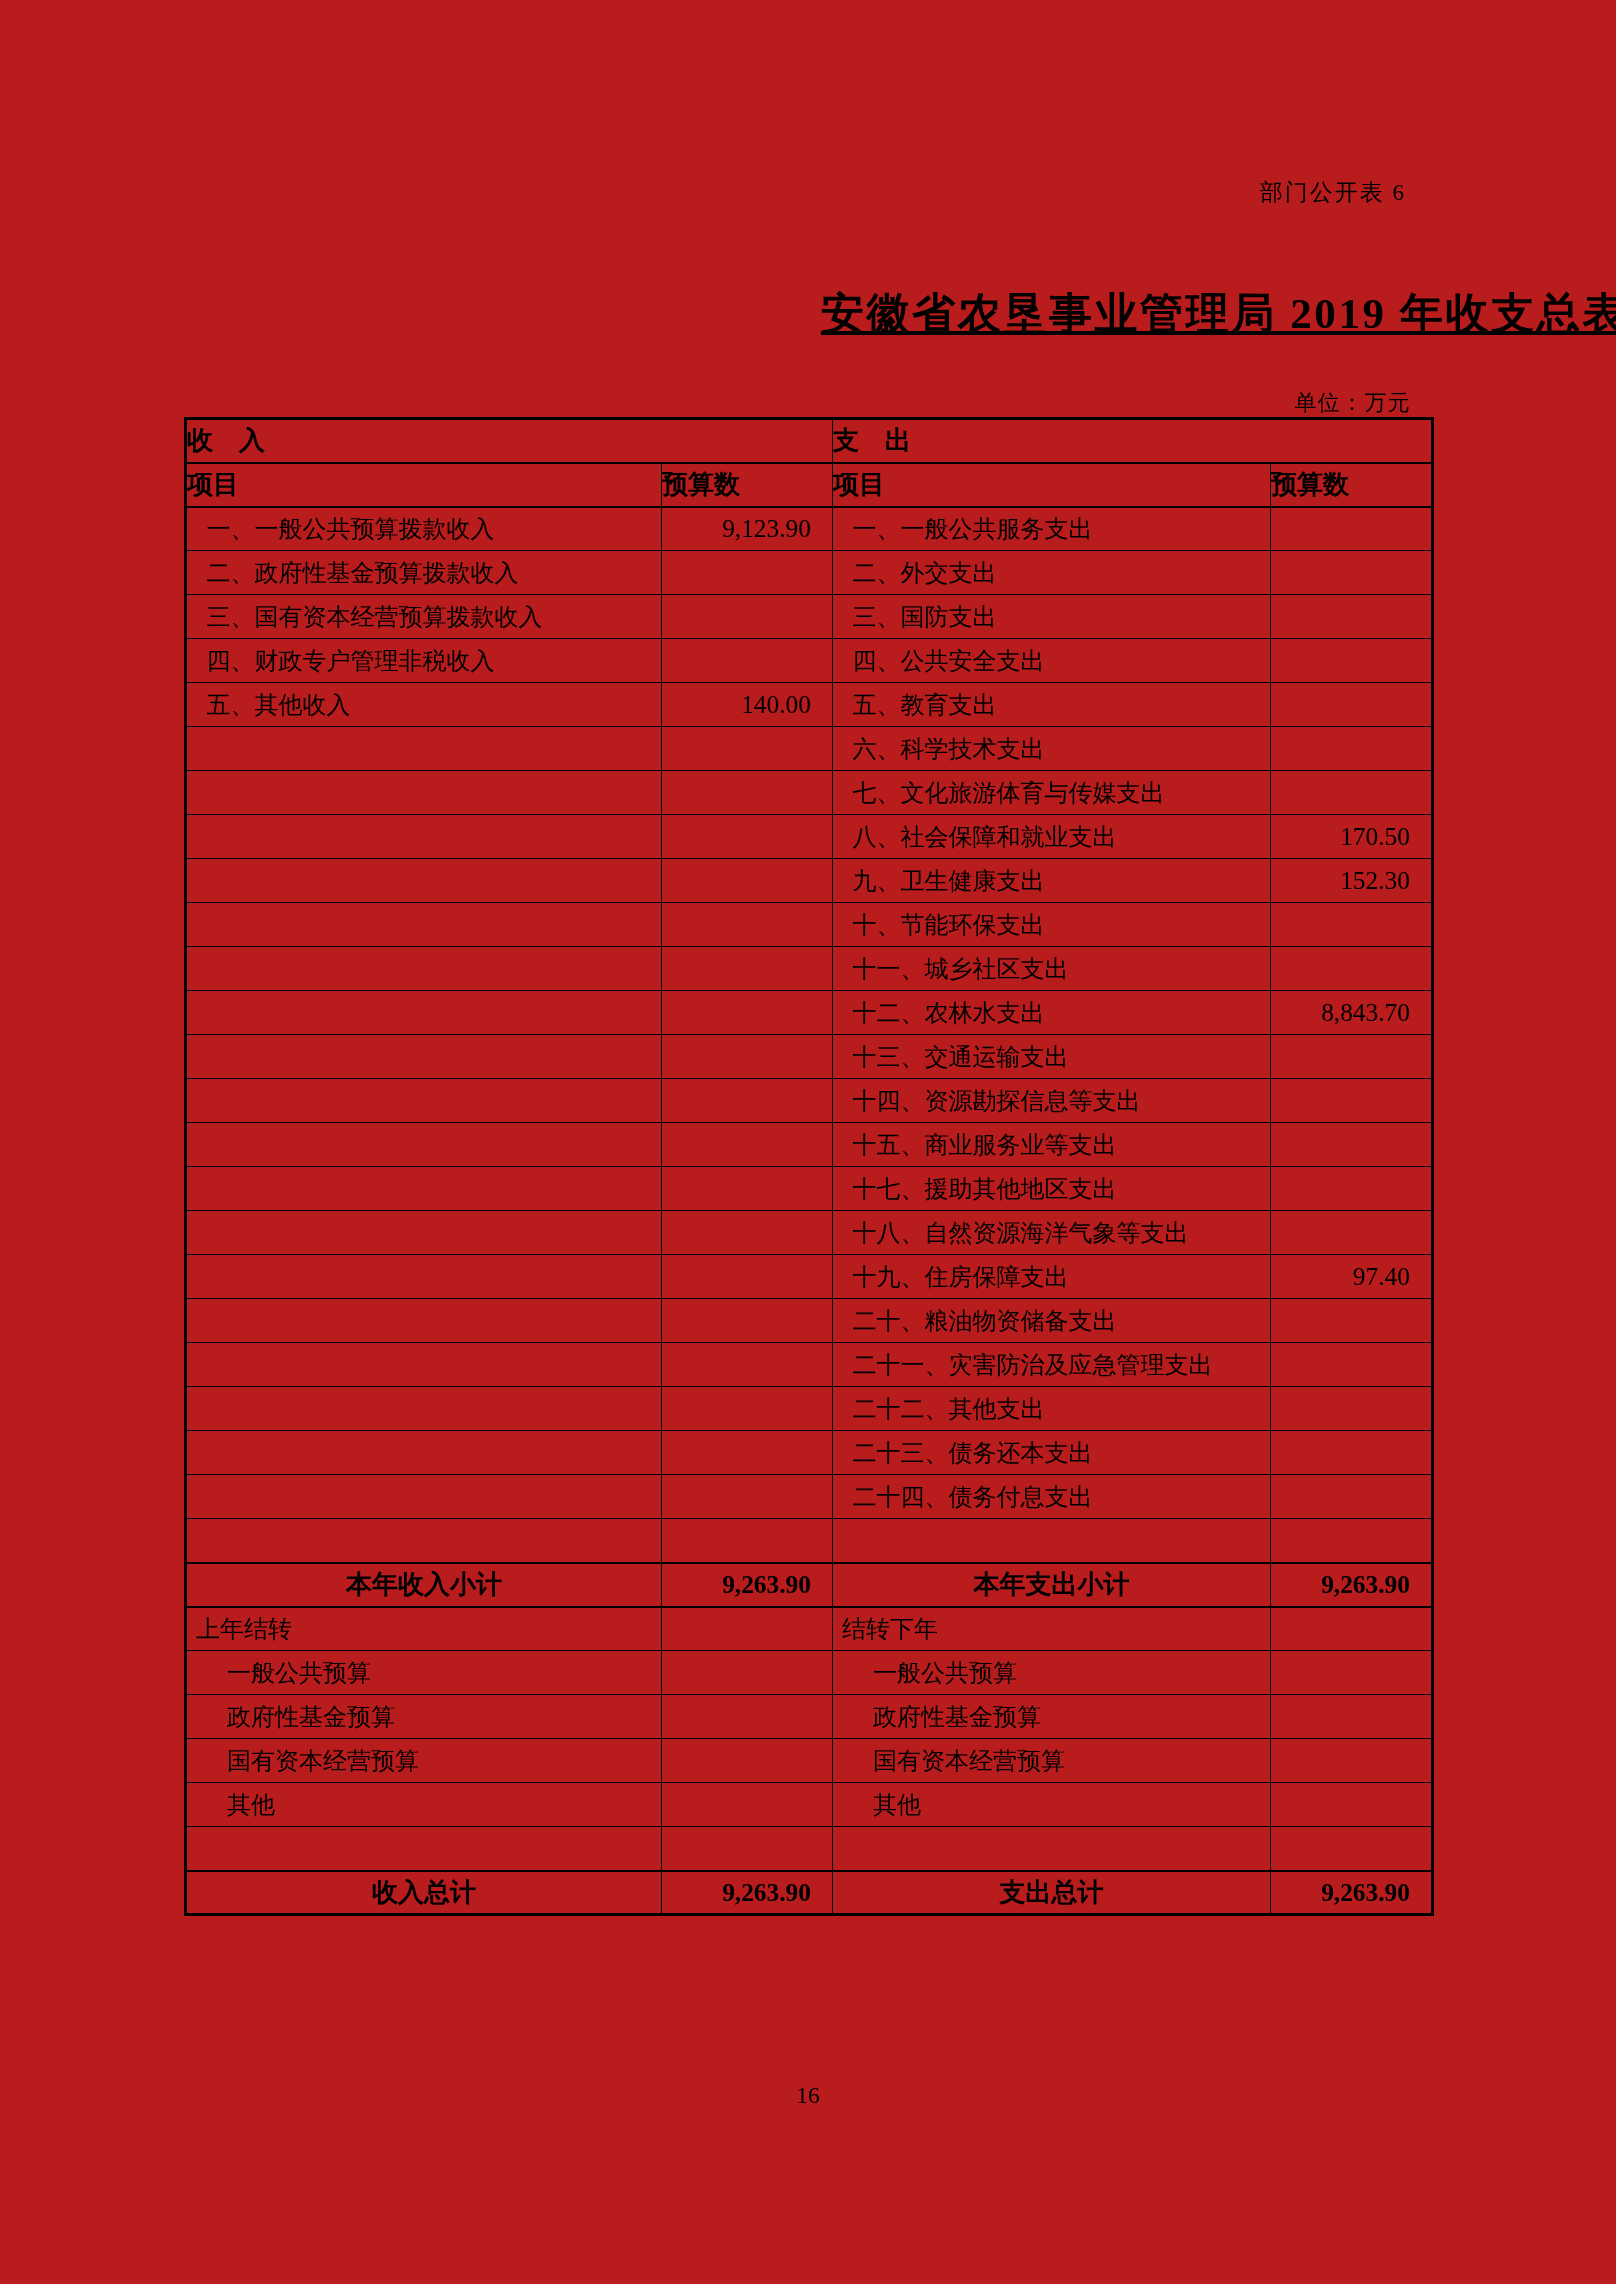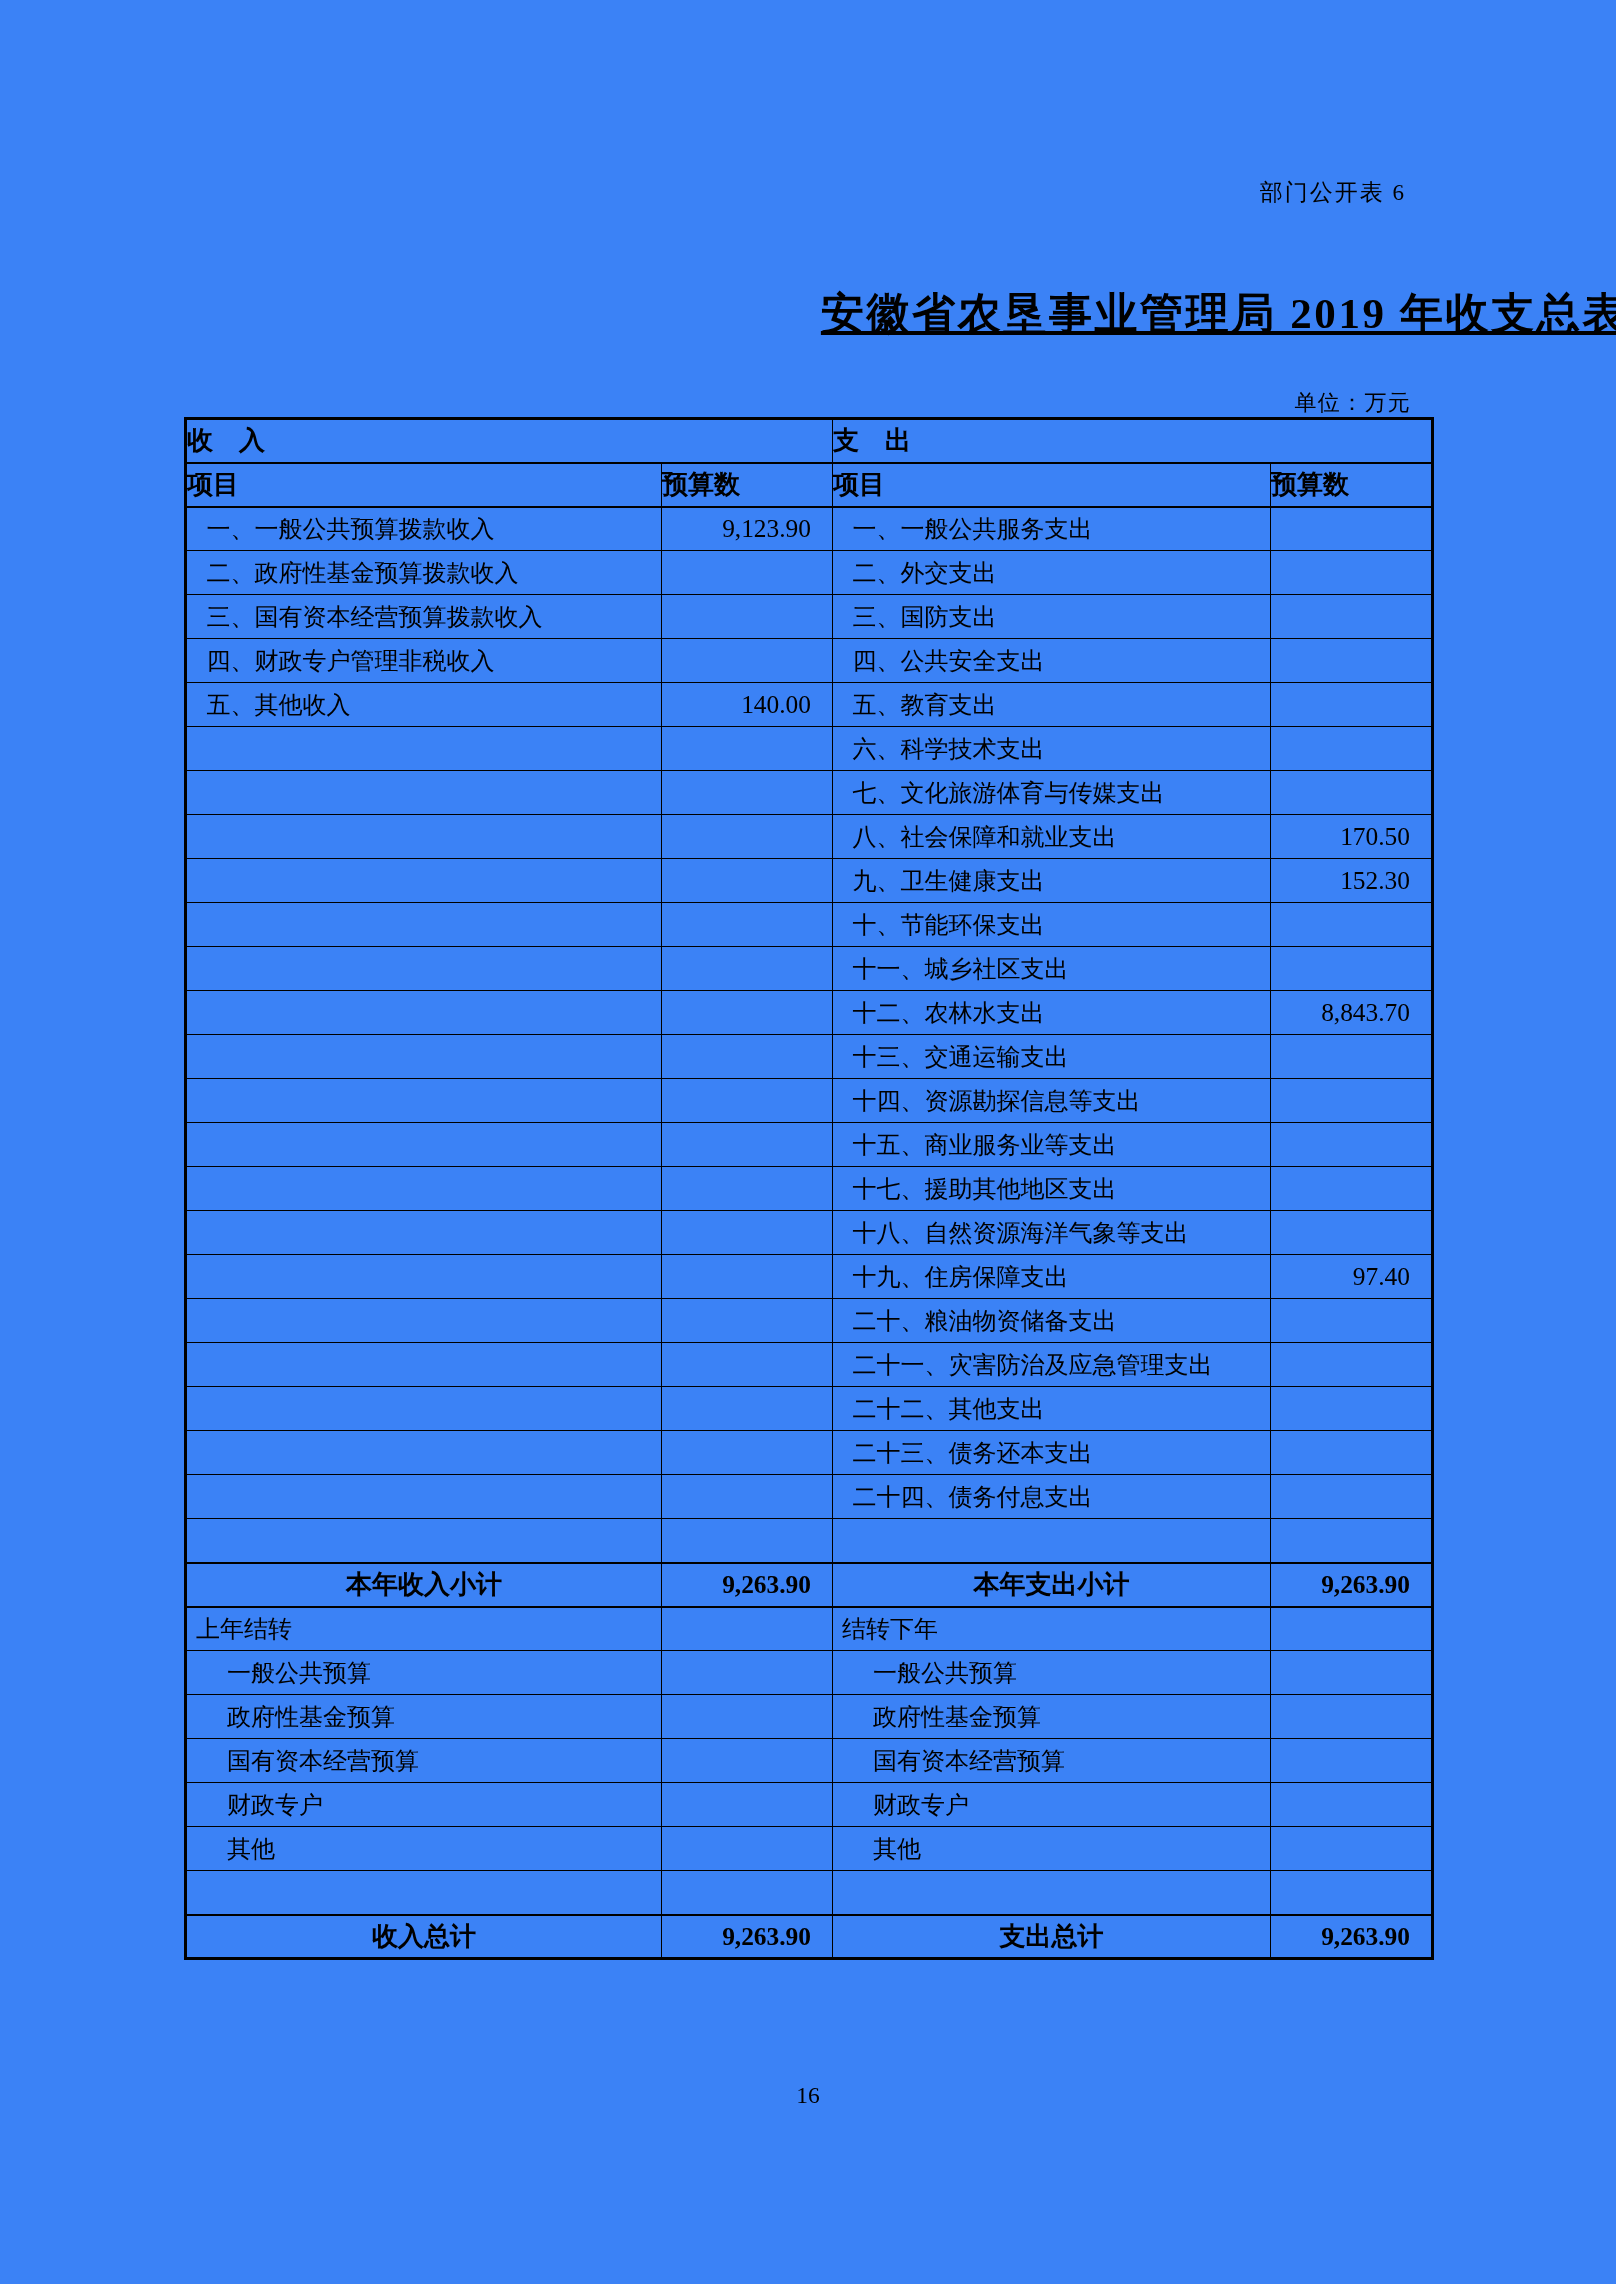--- a/index.html
+++ b/index.html
@@ -4,21 +4,21 @@
 <style>
   * { margin: 0; padding: 0; box-sizing: border-box; }
   html, body { background: #e8e8e8; }
   body { font-family: "Liberation Serif", "DejaVu Serif", serif; color: #000; }
 
   .page {
     position: relative;
     width: 1616px;
     height: 2284px;
     margin: 0 auto;
-    background: #3b82f6;
+    background: #b91c1c;
     overflow: hidden;
   }
 
   .corner-label {
     position: absolute;
     top: 177px;
     right: 210px;
     font-size: 23px;
     letter-spacing: 2px;
     font-family: "Liberation Serif", "DejaVu Serif", serif;
@@ -298,26 +298,20 @@
           <td class="c-item">政府性基金预算</td>
           <td class="c-value"></td>
         </tr>
         <tr class="row-subitem">
           <td class="c-item">国有资本经营预算</td>
           <td class="c-value"></td>
           <td class="c-item">国有资本经营预算</td>
           <td class="c-value"></td>
         </tr>
         <tr class="row-subitem">
-          <td class="c-item">财政专户</td>
-          <td class="c-value"></td>
-          <td class="c-item">财政专户</td>
-          <td class="c-value"></td>
-        </tr>
-        <tr class="row-subitem">
           <td class="c-item">其他</td>
           <td class="c-value"></td>
           <td class="c-item">其他</td>
           <td class="c-value"></td>
         </tr>
         <tr class="row-empty">
           <td class="c-item"></td>
           <td class="c-value"></td>
           <td class="c-item"></td>
           <td class="c-value"></td>

